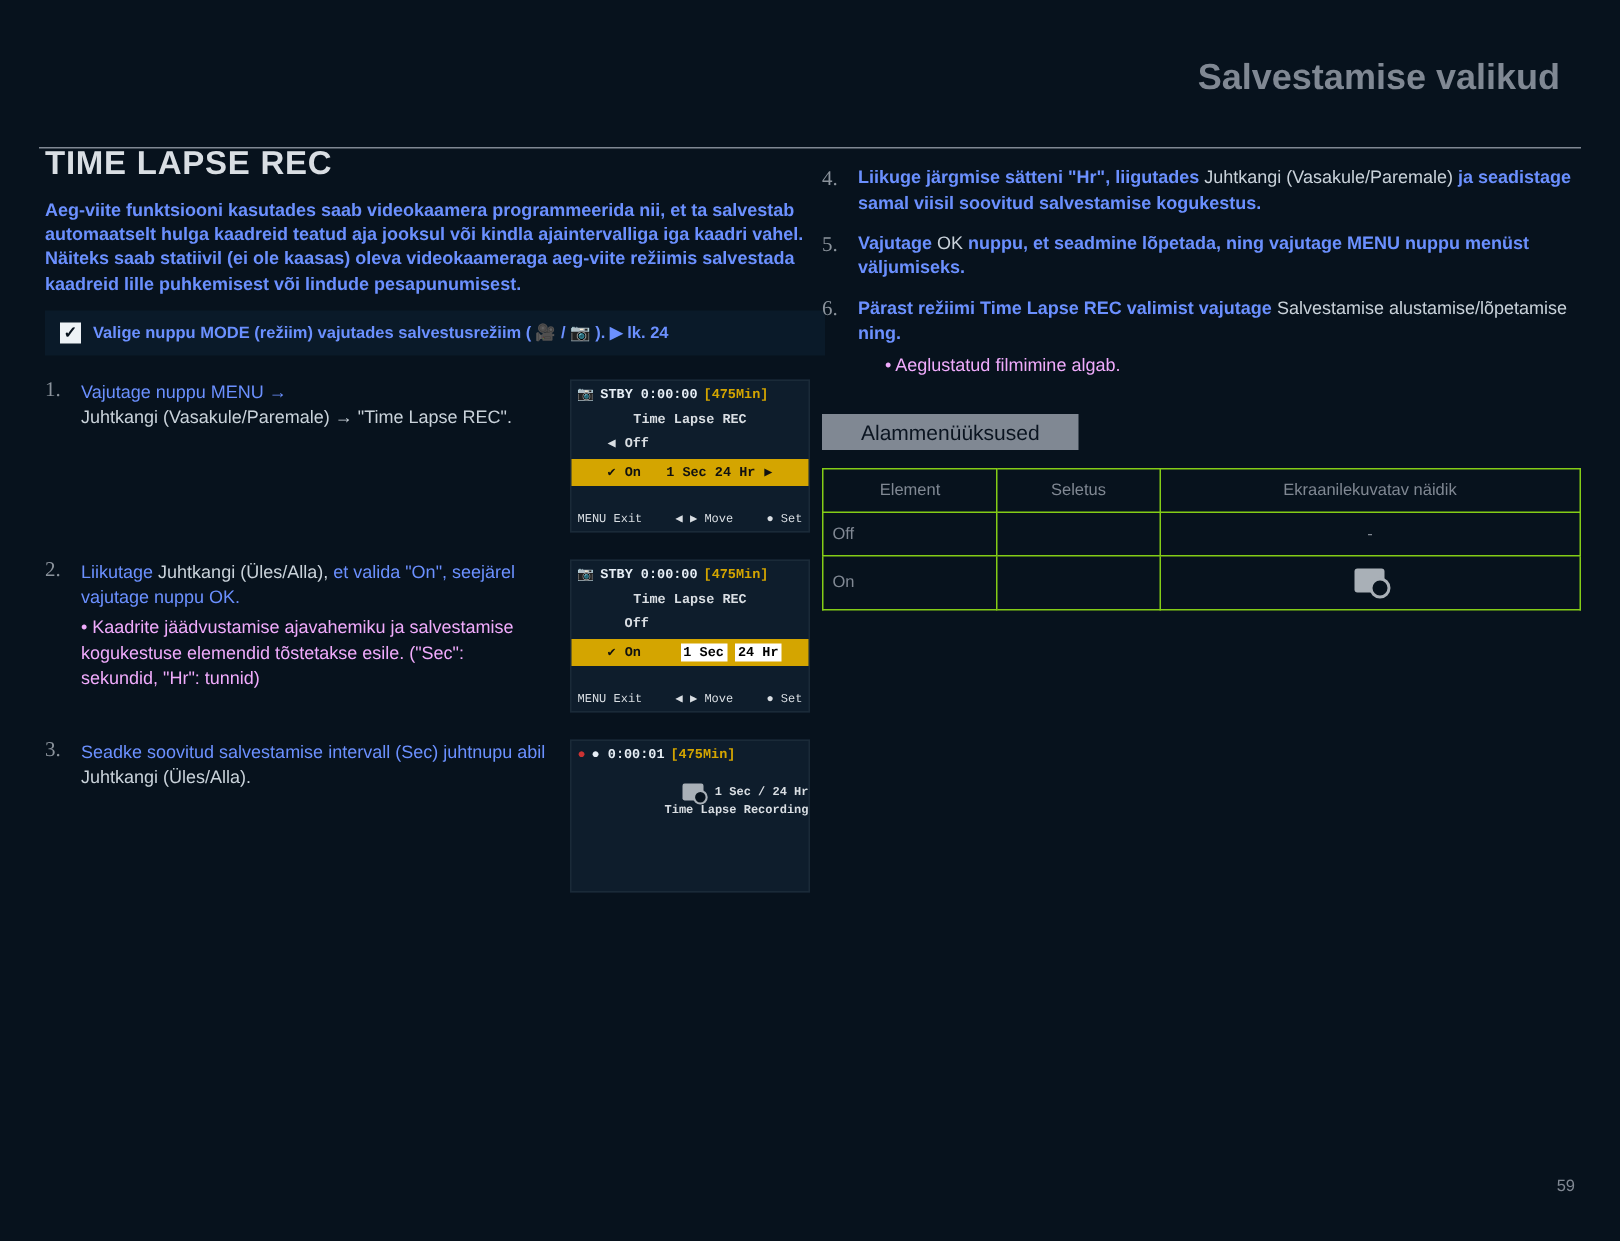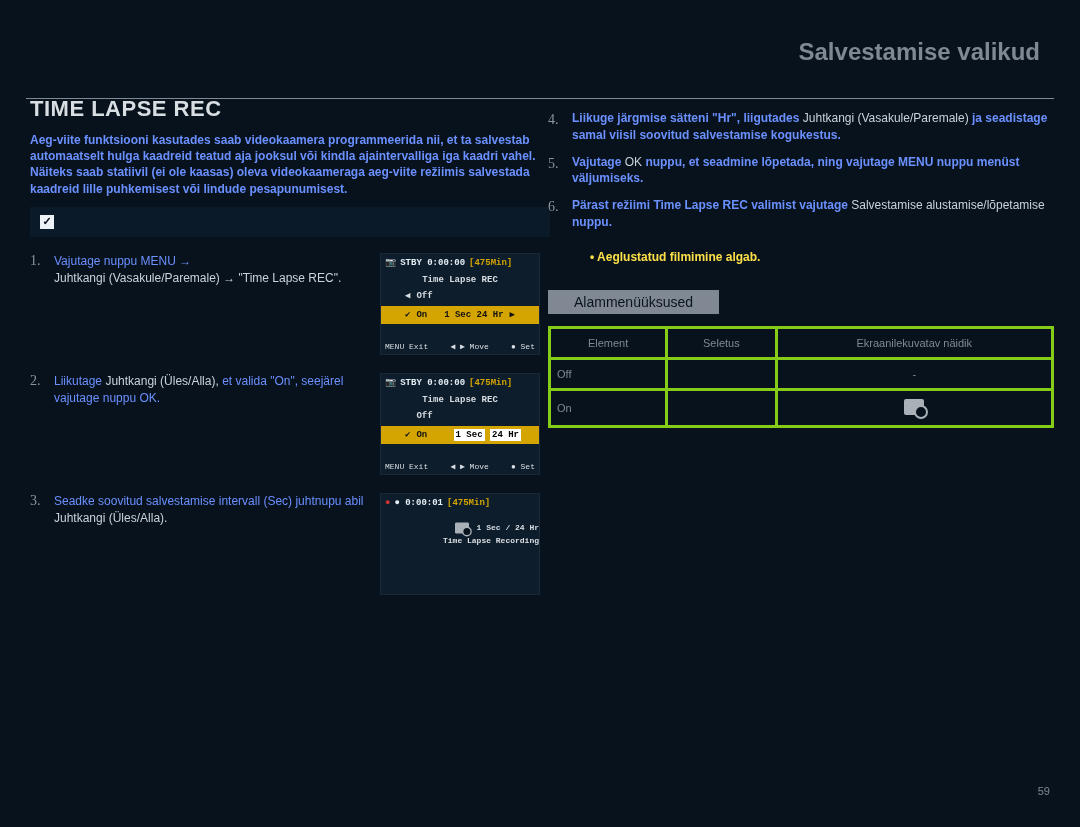--- a/index.html
+++ b/index.html
@@ -9,54 +9,55 @@
   .title{color:#d9dee3;font-size:22px;font-weight:900;margin:68px 0 10px 0;letter-spacing:.5px}
   .intro{color:#6b90ff;font-weight:700;font-size:12px;line-height:1.35;max-width:520px}
   .note-box{margin-top:10px;background:#0a1a29;padding:8px 10px;display:flex;align-items:flex-start;gap:8px;color:#6b90ff;font-weight:700;font-size:11px;max-width:500px}
   .note-icon{width:14px;height:14px;background:#edf2f6;display:inline-flex;align-items:center;justify-content:center;color:#07121d;font-weight:900}
   .cols{display:flex;gap:30px;margin-top:16px}
   .col-l{width:510px}
   .step{display:flex;gap:8px;margin-bottom:18px;align-items:flex-start}
   .step-num{color:#8b939c;font-size:14px;font-weight:400;min-width:16px;font-family:Georgia,serif}
   .step-body{flex:1;font-size:12px;line-height:1.4}
   .step-body b{color:#6b90ff;font-weight:400}
-  .sub{margin-left:18px;margin-top:18px;color:#fde047;font-weight:700}
+  .sub{margin-left:18px;margin-top:4px;color:#f0abfc;font-weight:400}
   .lcd{display:inline-block;width:158px;height:100px;background:#0e1d2c;vertical-align:top;border:1px solid #1a2a38;position:relative;margin-left:8px;font-family:"Courier New",monospace}
   .lcd-top{display:flex;align-items:center;gap:4px;padding:3px 4px;font-size:9px;font-weight:700;color:#e6eef5}
   .lcd-top .yellow{color:#d4a500}
   .lcd-title{text-align:center;font-size:9px;color:#d9dee3;font-weight:700;margin-top:2px}
   .lcd-row{display:flex;align-items:center;padding:3px 18px;font-size:9px;color:#d9dee3;font-weight:700}
   .lcd-row.sel{background:#d4a500;color:#111}
   .lcd-row .spacer{flex:1}
   .lcd-bottom{position:absolute;bottom:2px;left:0;right:0;display:flex;justify-content:space-between;padding:0 4px;font-size:8px;color:#d9dee3}
   .arrow{font-size:9px;padding:0 6px}
   .right-steps{position:absolute;top:110px;left:548px;right:26px}
   .right-step{display:flex;gap:8px;margin-bottom:10px;font-size:12px;line-height:1.4}
   .right-step b{color:#6b90ff;font-weight:700}
   .alam-bar{background:#808893;color:#0a1420;padding:4px 26px;font-size:14px;margin-top:14px;display:inline-block}
   table.sub-tbl{border-collapse:collapse;width:100%;margin-top:12px;font-size:11px;color:#808893}
-  table.sub-tbl td,table.sub-tbl th{border:3px solid #84cc16;padding:8px 6px;vertical-align:middle}
+  table.sub-tbl td,table.sub-tbl th{border:1px solid #84cc16;padding:8px 6px;vertical-align:middle}
   table.sub-tbl th{font-weight:400;background:transparent}
   .icon-tl{display:inline-block;width:20px;height:16px;background:#a9b0b7;border-radius:2px;position:relative}
   .icon-tl::after{content:"";position:absolute;right:-4px;bottom:-4px;width:10px;height:10px;border:2px solid #a9b0b7;border-radius:50%;background:#07121d}
   .pagefoot{position:absolute;bottom:30px;right:30px;color:#808893;font-size:11px}
   .lcd3-main{text-align:right;font-size:8px;color:#d9dee3;font-weight:700;line-height:1.3;margin-top:8px}
 </style>
 </head>
 <body>
 
 <div class="page">
   <div class="header-right">Salvestamise valikud</div>
   <div class="rule"></div>
 
   <div class="title">TIME LAPSE REC</div>
   <div class="intro">Aeg-viite funktsiooni kasutades saab videokaamera programmeerida nii, et ta salvestab automaatselt hulga kaadreid teatud aja jooksul või kindla ajaintervalliga iga kaadri vahel. Näiteks saab statiivil (ei ole kaasas) oleva videokaameraga aeg-viite režiimis salvestada kaadreid lille puhkemisest või lindude pesapunumisest.</div>
 
   <div class="note-box">
     <span class="note-icon">✓</span>
+    <span>Valige nuppu MODE (režiim) vajutades salvestusrežiim ( 🎥 / 📷 ). ▶ lk. 24</span>
   </div>
 
   <div class="right-steps">
     <div class="right-step">
       <div class="step-num">4.</div>
       <div>
         <b>Liikuge järgmise sätteni "Hr", liigutades</b>
         <span>Juhtkangi (Vasakule/Paremale)</span>
         <b> ja seadistage samal viisil soovitud salvestamise kogukestus.</b>
       </div>
@@ -67,21 +68,21 @@
         <b>Vajutage</b>
         <span> OK </span>
         <b>nuppu, et seadmine lõpetada, ning vajutage MENU nuppu menüst väljumiseks.</b>
       </div>
     </div>
     <div class="right-step">
       <div class="step-num">6.</div>
       <div>
         <b>Pärast režiimi Time Lapse REC valimist vajutage</b>
         <span>Salvestamise alustamise/lõpetamise</span>
-        <b> nuppu.</b>
+        <b> ning.</b>
         <div class="sub">• <span>Aeglustatud filmimine algab.</span></div>
       </div>
     </div>
 
     <div class="alam-bar">Alammenüüksused</div>
 
     <table class="sub-tbl">
       <tbody>
           <tr>
         <th>Element</th>
@@ -134,20 +135,21 @@
         </div>
       </div>
 
       <div class="step">
         <div class="step-num">2.</div>
         <div class="step-body" style="display:flex;gap:8px">
           <div style="flex:1">
             <b>Liikutage</b>
             <span>Juhtkangi (Üles/Alla),</span>
             <b>et valida "On", seejärel vajutage nuppu OK.</b>
+            <div class="sub" style="margin-left:0">• Kaadrite jäädvustamise ajavahemiku ja salvestamise kogukestuse elemendid tõstetakse esile. ("Sec": sekundid, "Hr": tunnid)</div>
           </div>
           <div class="lcd">
             <div class="lcd-top">
               <span>📷</span>
               <span>STBY 0:00:00</span>
               <span class="yellow">[475Min]</span>
             </div>
             <div class="lcd-title">Time Lapse REC</div>
             <div class="lcd-row">
                 <span class="arrow">&nbsp;</span>

